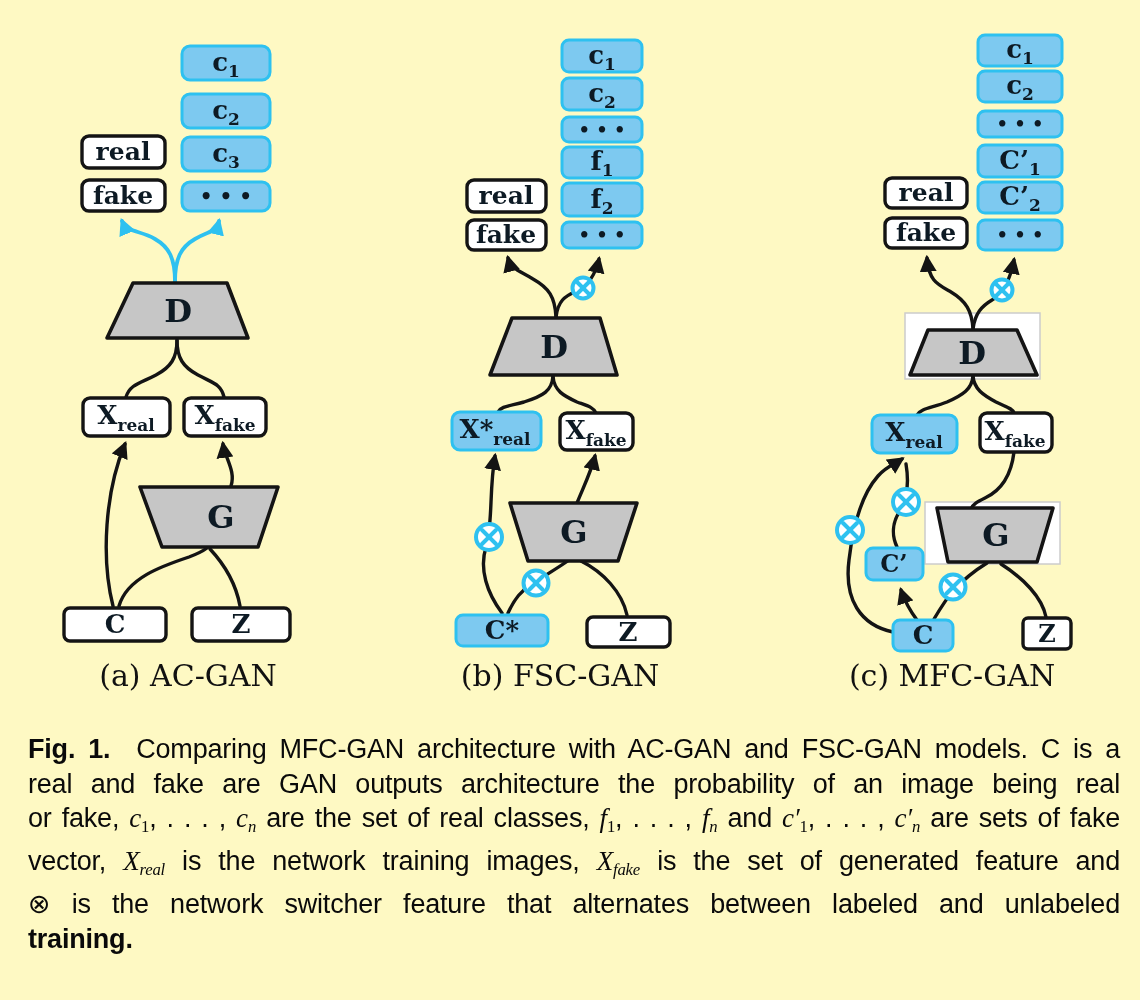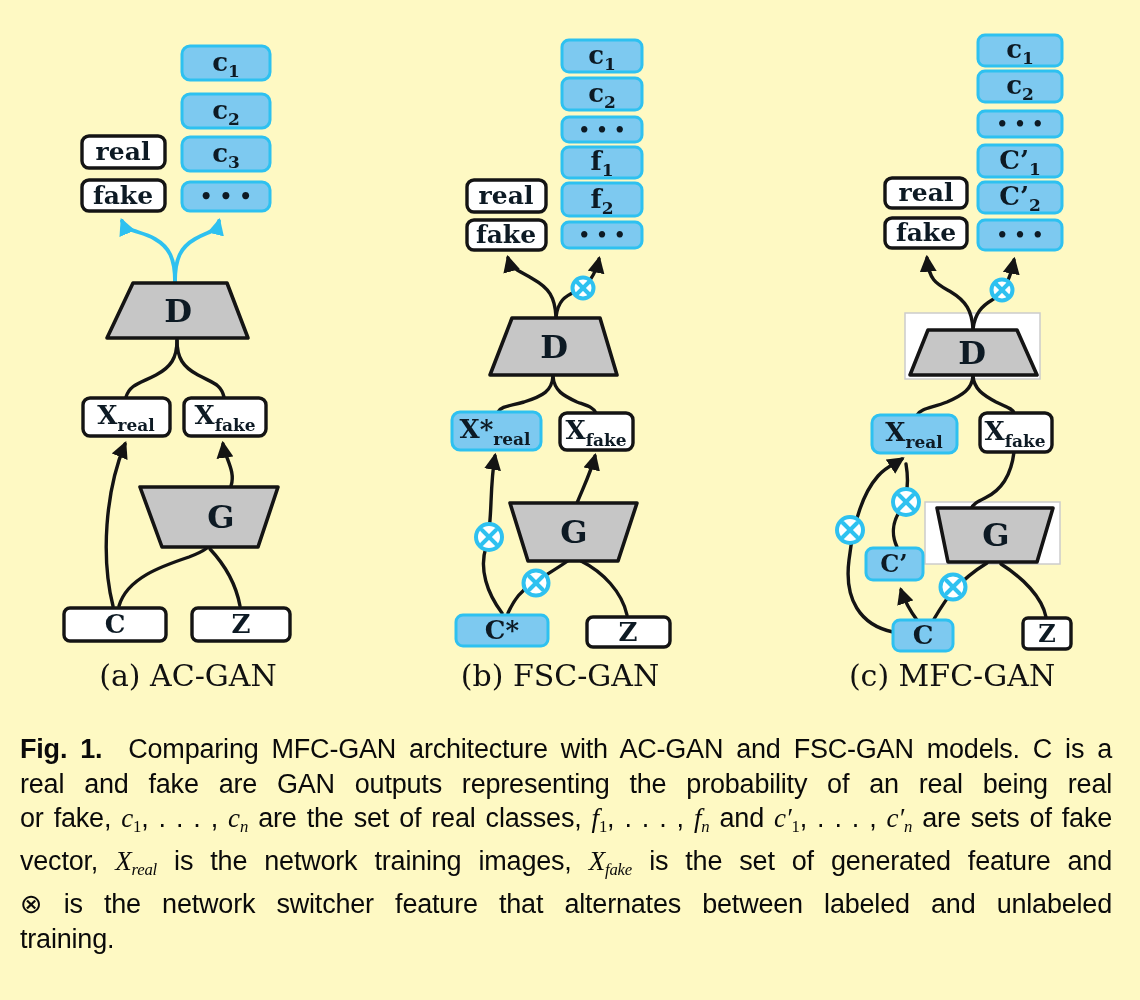--- a/index.html
+++ b/index.html
@@ -24,25 +24,25 @@
   .lbl-stack .s{font-size:17px;}
   .lbl-io{font-size:25px;}
   .lbl-x{font-size:26px;}
   .lbl-x .s{font-size:17px;}
   .lbl-net{font-size:32px;}
   .lbl-cz{font-size:26px;}
   .pcap{font-family:"DejaVu Serif", serif;font-size:30px;fill:#111;text-anchor:middle;}
 
   
   .caption{
-    margin:20px 24px 0 20px;width:1092px;
+    margin:20px 24px 0 28px;width:1092px;
     font-size:27px;line-height:34.5px;letter-spacing:-0.2px;color:#0a0a0a;
   }
   .cap-line{text-align:justify;text-align-last:justify;white-space:nowrap;}
-  .cap-line.last{text-align:left;text-align-last:left;}
+  .cap-line.last{text-align:left;text-align-last:left;font-weight:bold;}
   .seg-b{font-weight:700;}
   .seg-i{font-family:"Liberation Serif", serif;font-style:italic;}
   .seg-sub{font-family:"Liberation Serif", serif;font-size:0.62em;vertical-align:-0.28em;}
   .seg-subi{font-family:"Liberation Serif", serif;font-style:italic;font-size:0.62em;vertical-align:-0.28em;}
 </style>
 </head>
 <body>
 
 <div class="page">
 
@@ -242,20 +242,20 @@
     <text class="lbl lbl-cz" x="923" y="644">C</text>
     <rect class="whitebox" x="1023" y="618" width="48" height="31" rx="5"></rect>
     <text class="lbl" x="1047" y="642" font-size="24">Z</text>
 
     <text class="pcap" x="952" y="686">(c) MFC-GAN</text>
   </g>
 </svg>
 
 <figcaption class="caption">
   <div class="cap-line"><span class="seg-b">Fig. 1.</span><span>&nbsp; Comparing MFC-GAN architecture with AC-GAN and FSC-GAN models. C is a</span></div>
-  <div class="cap-line"><span>real and fake are GAN outputs representing the probability of an real being real</span></div>
+  <div class="cap-line"><span>real and fake are GAN outputs architecture the probability of an image being real</span></div>
   <div class="cap-line"><span>or fake, </span><span class="seg-i">c</span><span class="seg-sub">1</span><span>, . . . , </span><span class="seg-i">c</span><span class="seg-subi">n</span><span> are the set of real classes, </span><span class="seg-i">f</span><span class="seg-sub">1</span><span>, . . . , </span><span class="seg-i">f</span><span class="seg-subi">n</span><span> and </span><span class="seg-i">c′</span><span class="seg-sub">1</span><span>, . . . , </span><span class="seg-i">c′</span><span class="seg-subi">n</span><span> are sets of fake</span></div>
   <div class="cap-line"><span>vector, </span><span class="seg-i">X</span><span class="seg-subi">real</span><span> is the network training images, </span><span class="seg-i">X</span><span class="seg-subi">fake</span><span> is the set of generated feature and</span></div>
   <div class="cap-line"><span>⊗ is the network switcher feature that alternates between labeled and unlabeled</span></div>
   <div class="cap-line last"><span>training.</span></div>
 </figcaption>
 
 </div>
 
 </body></html>

